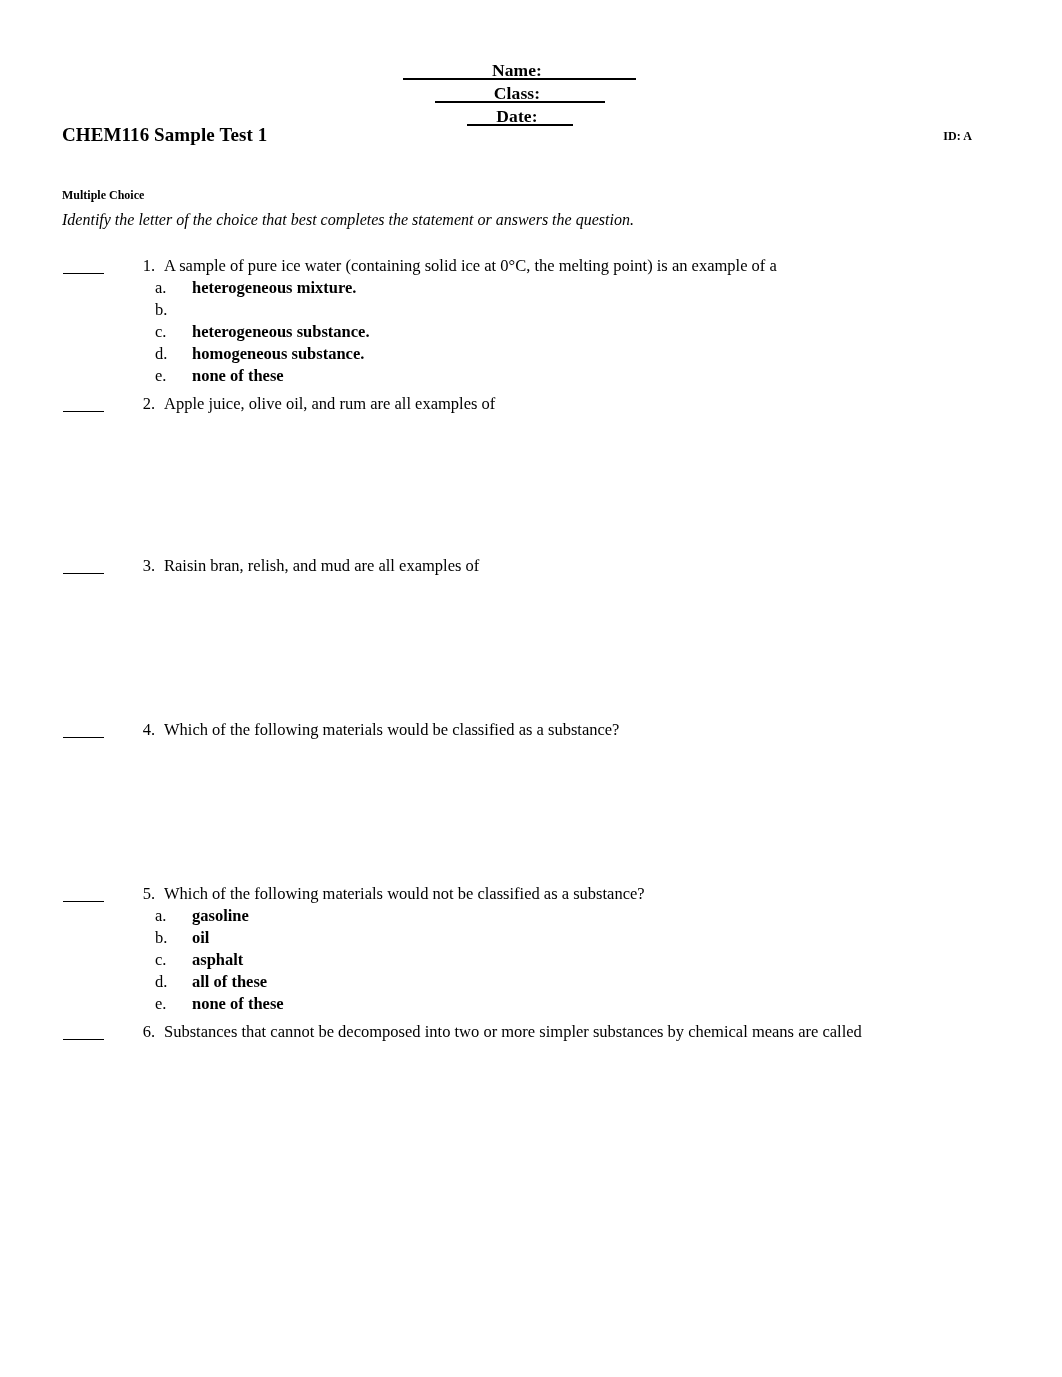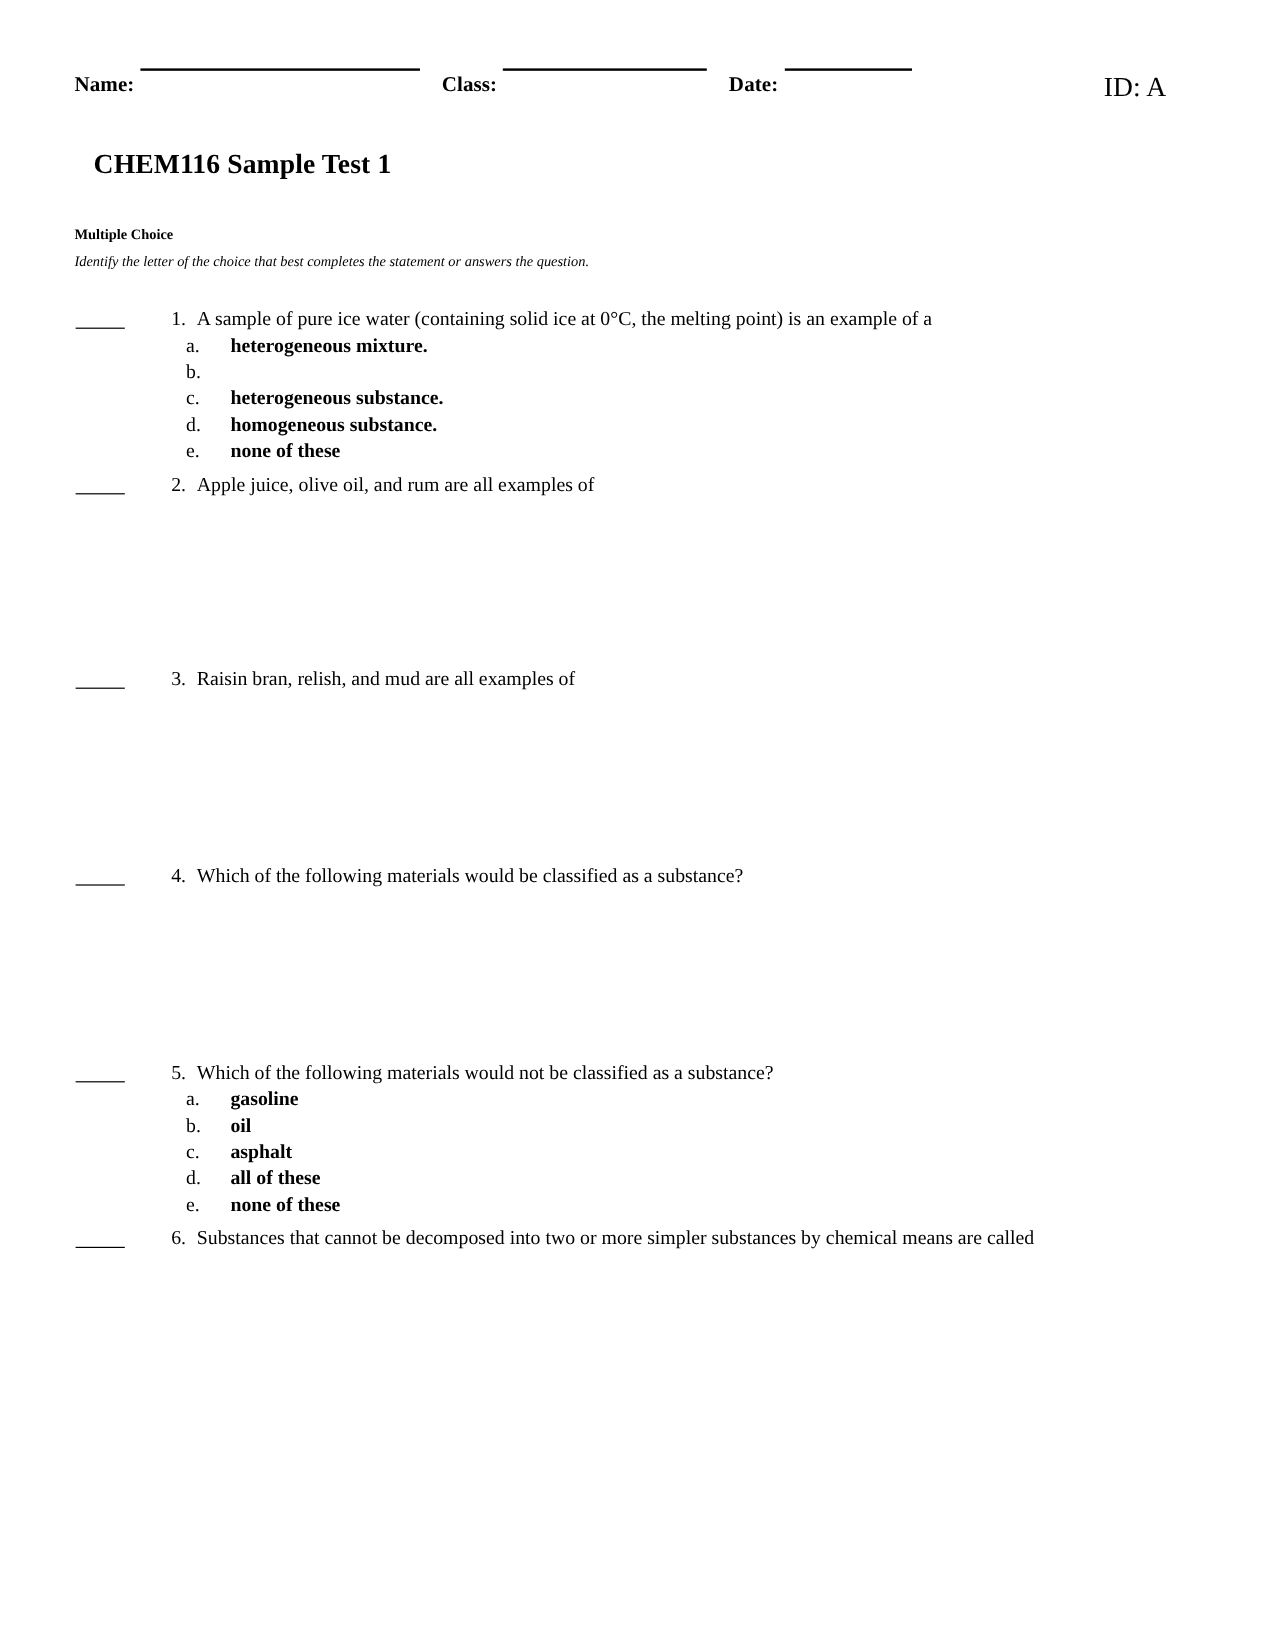--- a/index.html
+++ b/index.html
@@ -25,67 +25,68 @@
     padding: 0;
   }
 
   
   .header-row {
     position: absolute;
     left: 62px;
     top: 60px;
     width: 910px;
     display: flex;
-    align-items: flex-start;
+    align-items: center;
     font-weight: bold;
     font-size: 17.5px;
     letter-spacing: 0.1px;
     white-space: nowrap;
+    flex-direction: column;
   }
   .hdr-label { font-weight: bold; }
   .hdr-rule {
     display: inline-block;
     border-bottom: 2.2px solid #000;
     position: relative;
     top: -3px;
     margin-left: 5px;
   }
   .rule-name  { width: 233px; }
   .rule-class { width: 170px; }
   .rule-date  { width: 106px; }
   .gap-lg { display: inline-block; width: 18px; }
   .hdr-id {
     margin-left: auto;
-    font-weight: normal;
-    font-size: 23px;
+    font-weight: bold;
+    font-size: 12px;
   }
 
   
   .doc-title {
     position: absolute;
-    left: 78px;
+    left: 62px;
     top: 124px;
-    font-size: 23px;
+    font-size: 19px;
     font-weight: bold;
     letter-spacing: 0.1px;
   }
 
   
   .section-head {
     position: absolute;
     left: 62px;
     top: 188px;
     font-size: 12px;
     font-weight: bold;
   }
   .section-instr {
     position: absolute;
     left: 62px;
     top: 211px;
-    font-size: 12px;
+    font-size: 16px;
     font-style: italic;
   }
 
   
   .questions {
     position: absolute;
     left: 0;
     top: 255px;
     width: 1062px;
   }

